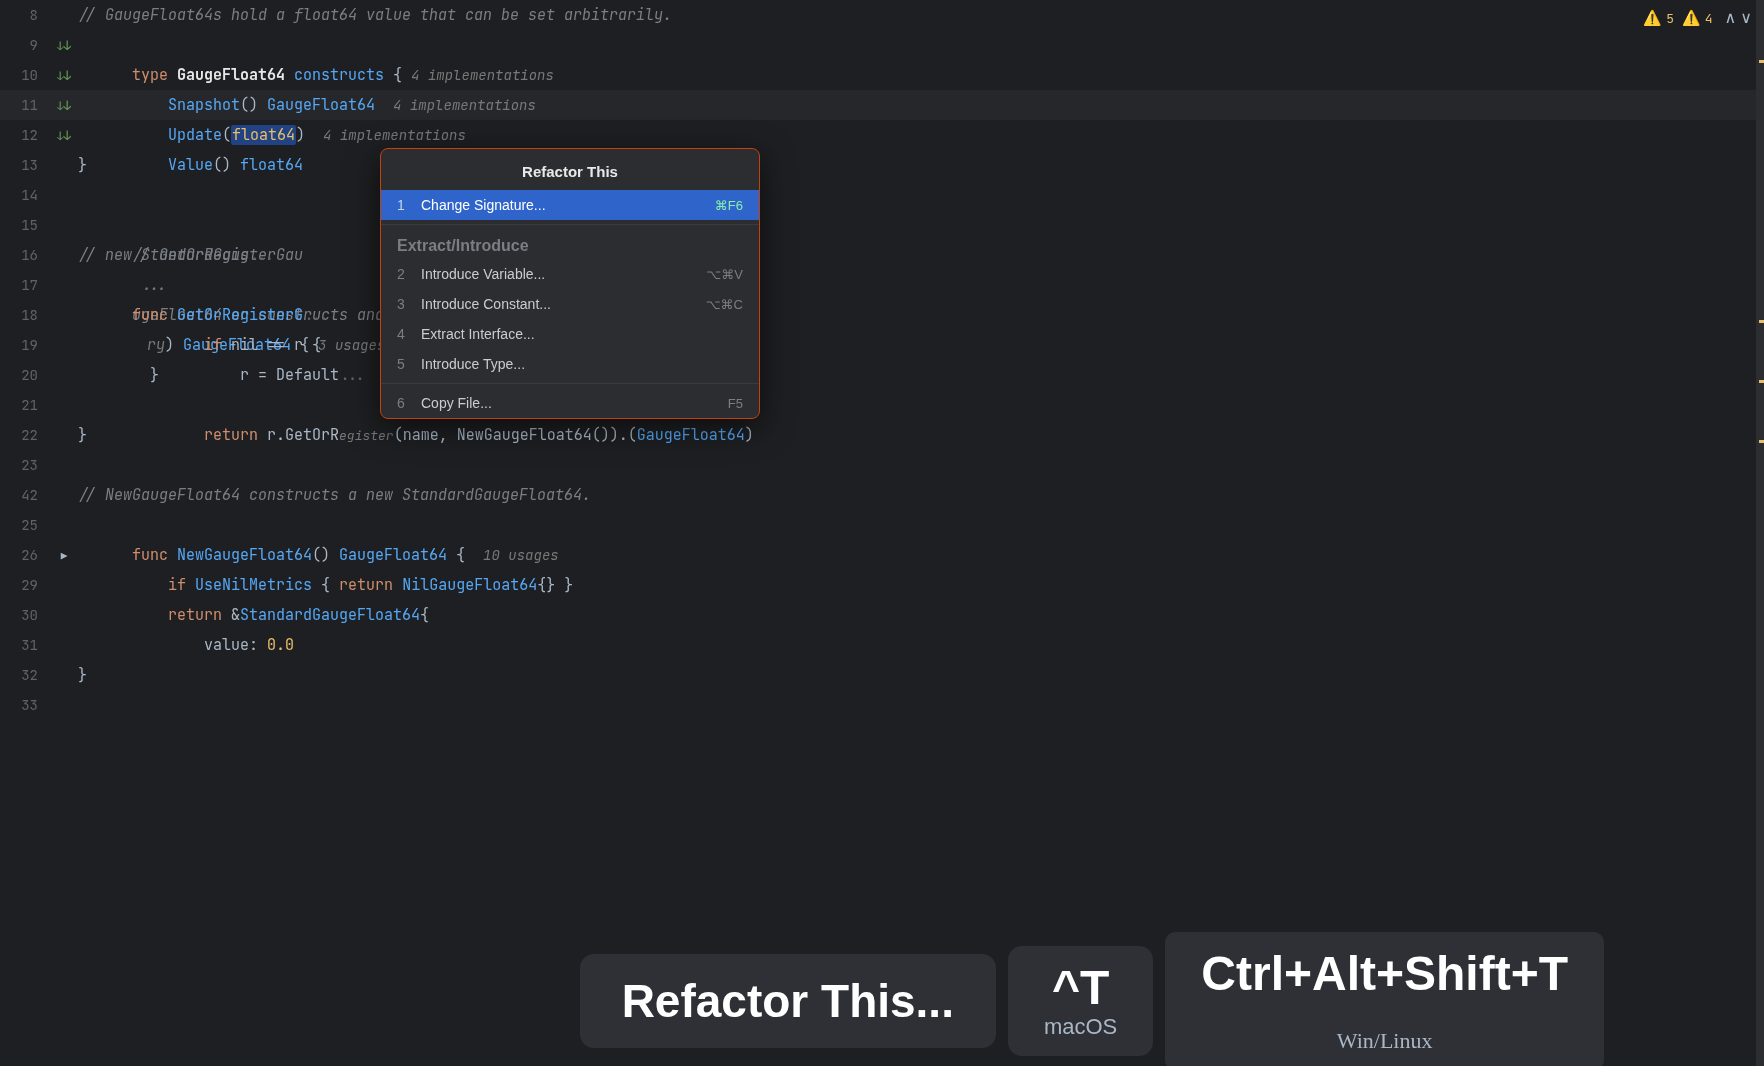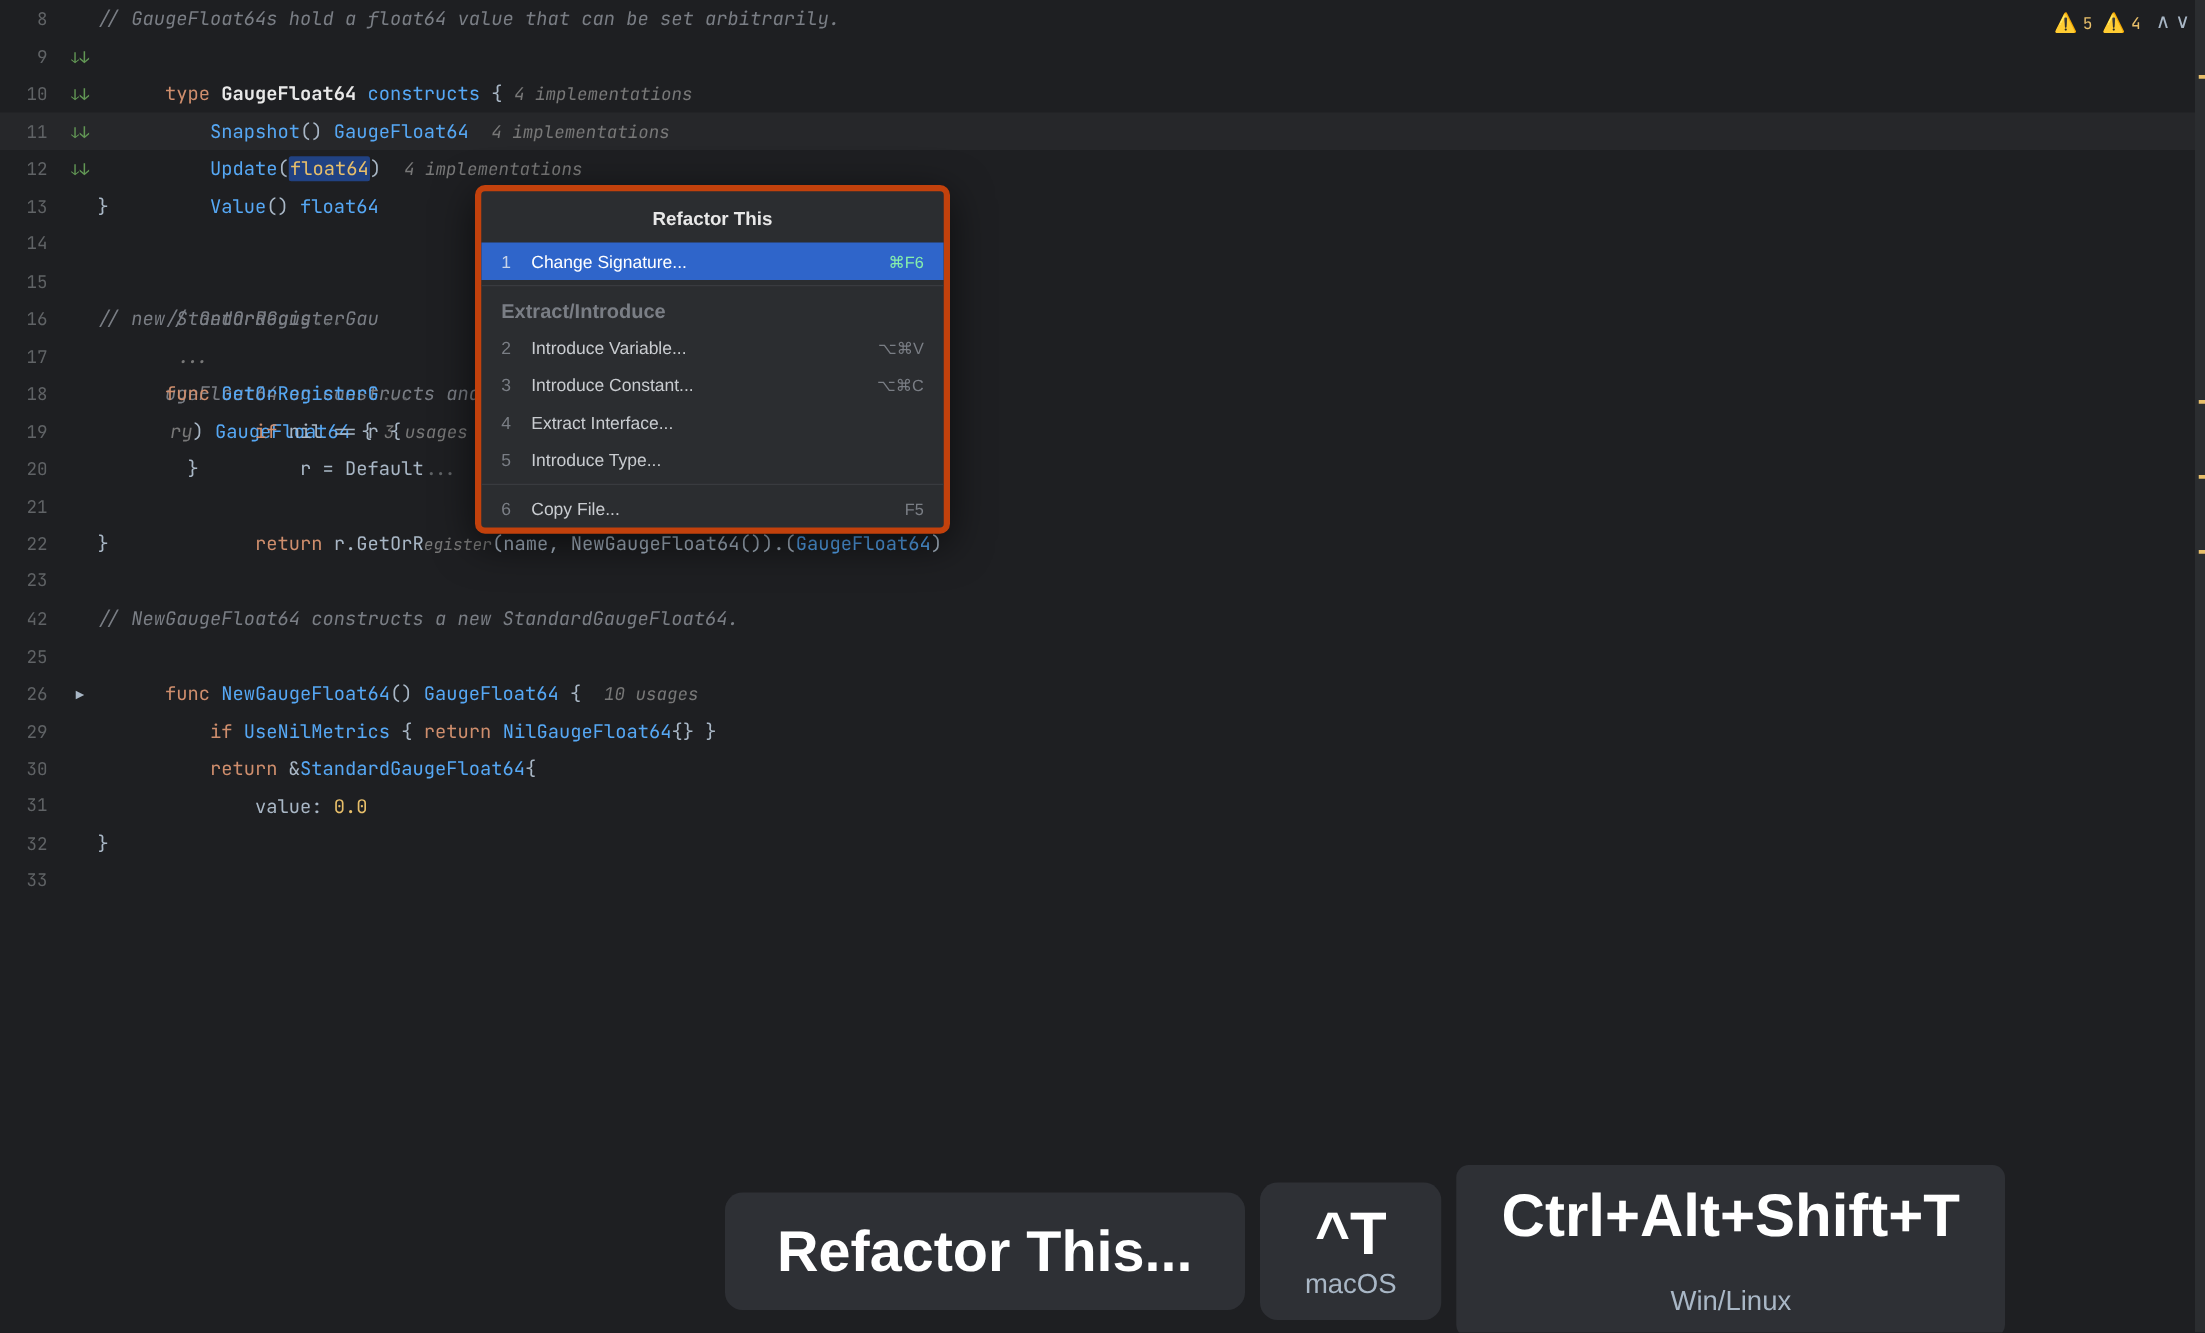--- a/index.html
+++ b/index.html
@@ -116,21 +116,21 @@
       line-height: 1;
     }
 
     
     .refactor-popup {
       position: absolute;
       top: 148px;
       left: 380px;
       width: 380px;
       background: #2b2d30;
-      border: 5px solid #c2410c;
+      border: 1px solid #c2410c;
       border-radius: 8px;
       box-shadow: 0 8px 32px rgba(0,0,0,0.6);
       z-index: 100;
       overflow: hidden;
     }
 
     .popup-title {
       text-align: center;
       font-weight: bold;
       font-size: 15px;
@@ -312,21 +312,21 @@
     <span class="line-number">16</span>
     <span class="gutter-icon"></span>
     <span class="line-content comment">// <em>new StandardGaug</em><span class="plain" style="color:#606366;">...</span></span>
   </div>
 
   <div class="code-line">
     <span class="line-number">17</span>
     <span class="gutter-icon"></span>
     <span class="line-content">
       <span class="kw">func</span><span class="plain"> </span><span class="func-name">GetOrRegisterG</span><span class="plain" style="color:#606366;">...</span>
-      <span class="plain" style="color:#787878;margin-left:4px;font-style:italic;text-align:center;">ry</span><span class="plain">) </span><span class="type-ref">GaugeFloat64</span><span class="plain"> { </span><span class="hint">3 usages</span>
+      <span class="plain" style="color:#787878;margin-left:15px;font-style:italic;text-align:center;">ry</span><span class="plain">) </span><span class="type-ref">GaugeFloat64</span><span class="plain"> { </span><span class="hint">3 usages</span>
     </span>
   </div>
 
   <div class="code-line">
     <span class="line-number">18</span>
     <span class="gutter-icon"></span>
     <span class="line-content">
       <span class="plain">        </span><span class="kw">if</span><span class="plain"> nil == r {</span>
     </span>
   </div>
@@ -477,21 +477,21 @@
     <span style="font-size:46px;font-weight:800;color:#fff;font-family:-apple-system,'Helvetica Neue',sans-serif;">Refactor This...</span>
   </div>
 
   <div style="background:#2e3035;border-radius:14px;padding:16px 36px;display:flex;flex-direction:column;align-items:center;">
     <span style="font-size:48px;font-weight:800;color:#fff;font-family:-apple-system,'Helvetica Neue',sans-serif;line-height:1.1;">^T</span>
     <span style="font-size:22px;color:#a9b7c6;font-family:-apple-system,'Helvetica Neue',sans-serif;">macOS</span>
   </div>
 
   <div style="background:#2e3035;border-radius:10px;padding:16px 36px;display:flex;flex-direction:column;align-items:center;">
     <span style="font-size:48px;font-weight:800;color:#fff;font-family:-apple-system,'Helvetica Neue',sans-serif;line-height:1.1;">Ctrl+Alt+Shift+T</span>
-    <span style="font-size:22px;color:#a9b7c6;font-family:Liberation Sans, sans-serif;margin-top:27px;">Win/Linux</span>
+    <span style="font-size:22px;color:#a9b7c6;font-family:Liberation Serif, serif;margin-top:27px;">Win/Linux</span>
   </div>
 </div>
 
 <div style="position:absolute;top:0;right:0;width:8px;height:100%;background:#2b2d30;">
   <div style="position:absolute;top:60px;right:0;width:5px;height:3px;background:#e8bf6a;"></div>
   <div style="position:absolute;top:320px;right:0;width:5px;height:3px;background:#e8bf6a;"></div>
   <div style="position:absolute;top:380px;right:0;width:5px;height:3px;background:#e8bf6a;"></div>
   <div style="position:absolute;top:440px;right:0;width:5px;height:3px;background:#e8bf6a;"></div>
 </div>
 

